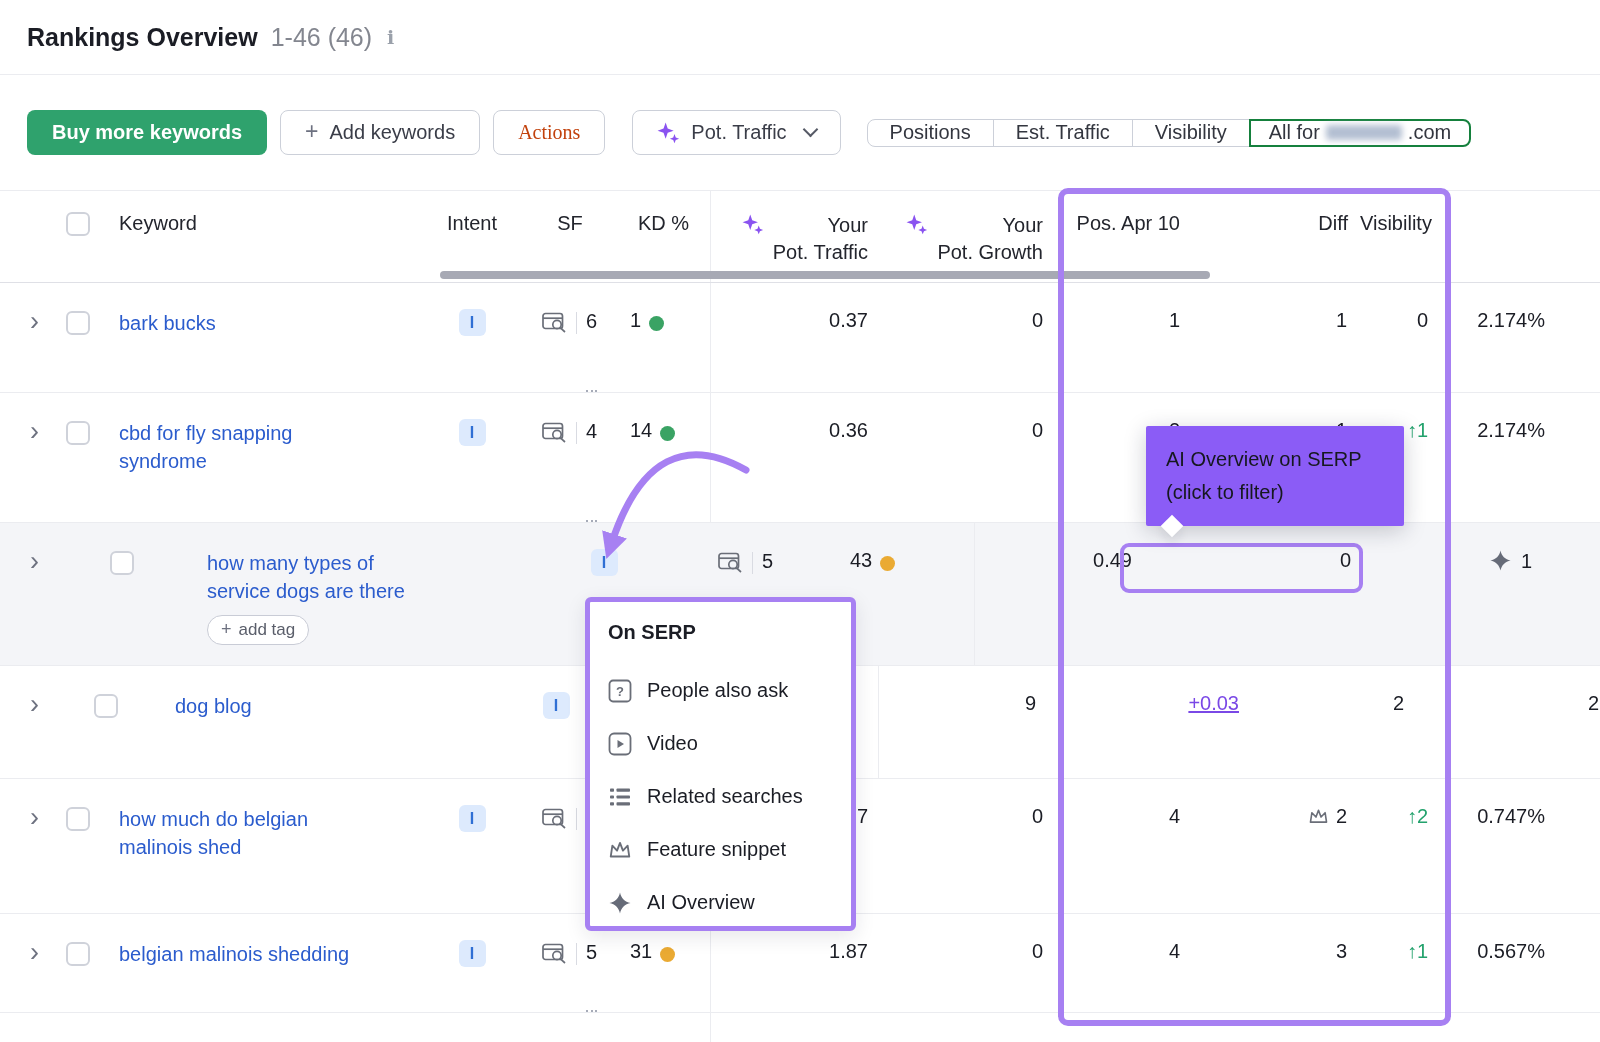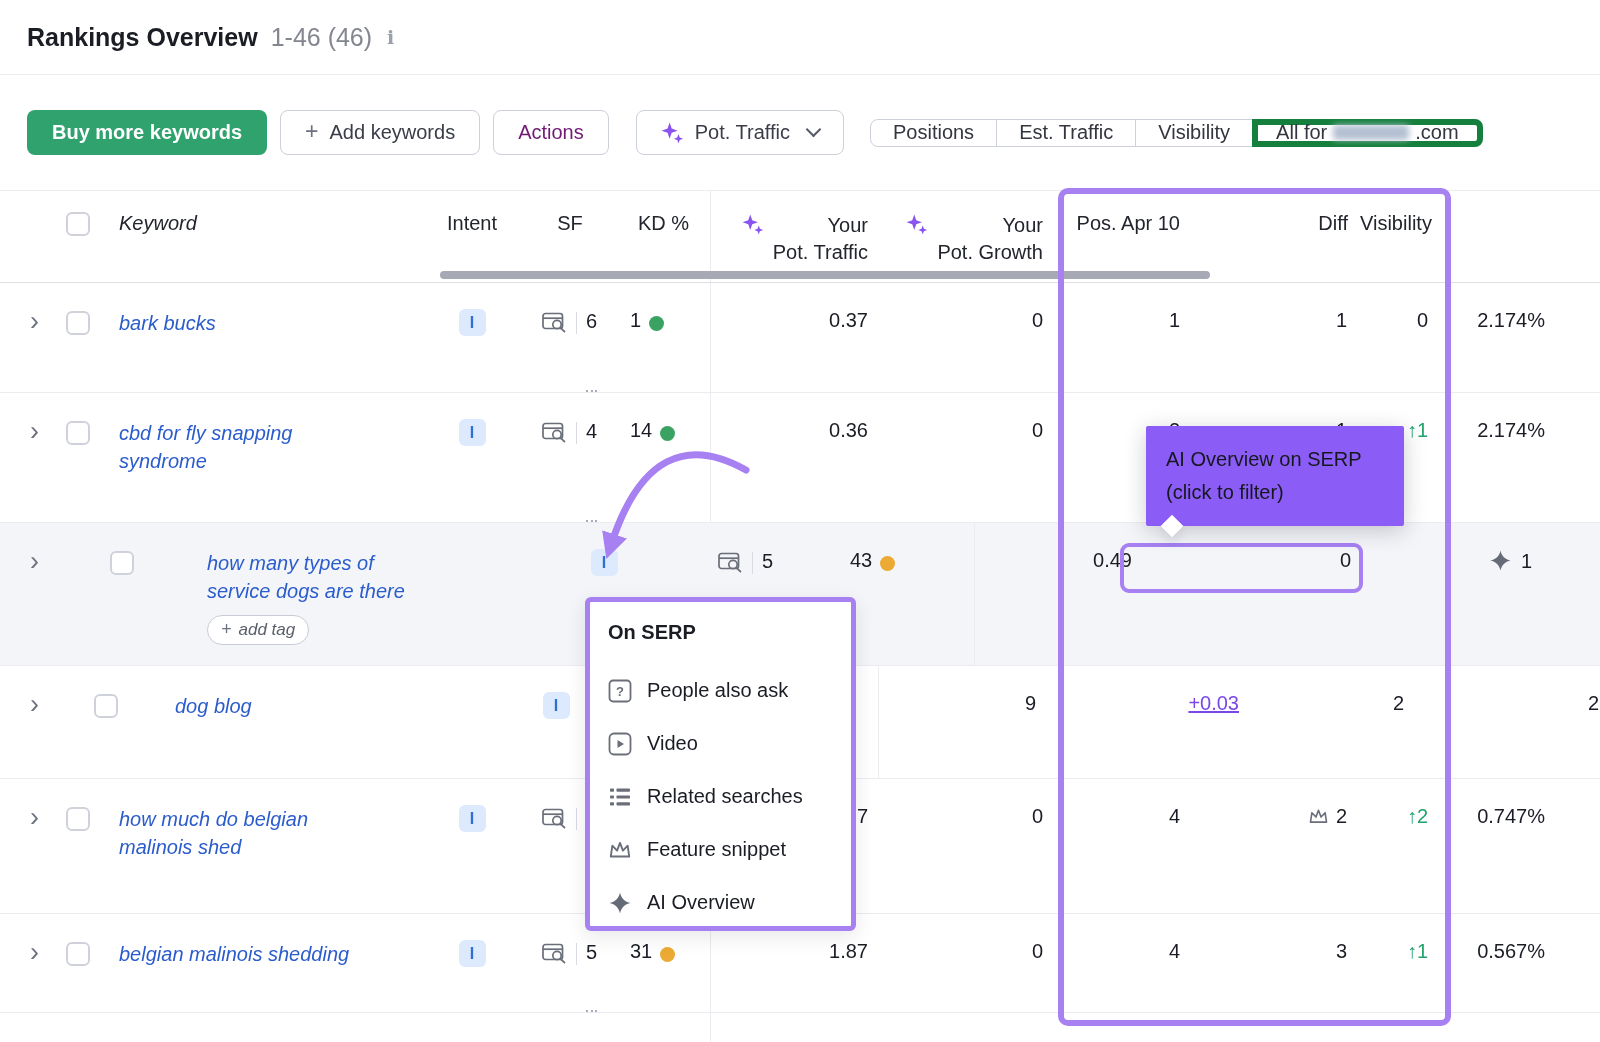--- a/index.html
+++ b/index.html
@@ -12,37 +12,37 @@
   .titlebar{height:75px;display:flex;align-items:center;padding-left:27px;border-bottom:1px solid #ebecf0;box-sizing:border-box;}
   .title{font-size:25px;font-weight:700;}
   .range{font-size:25px;color:#83868f;margin-left:13px;}
   .info{margin-left:15px;color:#9aa0aa;font-family:"DejaVu Serif",serif;font-weight:700;font-size:19px;}
   .info::before{content:"i";}
   
   .toolbar{height:115px;display:flex;align-items:center;padding:0 27px;box-sizing:border-box;}
   .btn{height:45px;display:inline-flex;align-items:center;border-radius:8px;font-size:20px;box-sizing:border-box;cursor:pointer;white-space:nowrap;}
   .btn-green{background:#2fa26d;color:#fff;padding:0 25px;font-weight:700;}
   .btn-outline{border:1px solid #ccd0d9;background:#fff;color:#3a3d48;padding:0 24px;gap:11px;margin-left:13px;}
-  .btn-actions{color:#701a75;}
+  .btn-actions{color:#c2410c;font-family:Liberation Serif, serif;}
   .plus::before{content:"+";font-size:23px;color:#6d7180;line-height:18px;}
   .dropdown{margin-left:27px;gap:11px;}
   .chev-down{width:9px;height:9px;border-right:2px solid #565a66;border-bottom:2px solid #565a66;transform:rotate(45deg);margin-top:-6px;margin-left:7px;}
   .seggroup{display:flex;margin-left:26px;}
   .seg{height:28px;display:flex;align-items:center;padding:0 22px;border:1px solid #ccd0d9;margin-left:-1px;font-size:20px;color:#33363f;background:#fff;box-sizing:border-box;cursor:pointer;white-space:nowrap;}
   .seg:first-child{border-radius:8px 0 0 8px;margin-left:0;}
-  .seg-selected{border:6px solid #15803d;border-radius:0 8px 8px 0;z-index:1;padding:8px 18px;text-align:center;}
+  .seg-selected{border:2px solid #15803d;border-radius:0 8px 8px 0;z-index:1;padding:8px 18px;text-align:center;}
   .blur-blob{display:inline-block;width:76px;height:15px;background:#b3bfd2;border-radius:3px;filter:blur(3px);margin:0 6px;}
   
   .table{position:relative;}
   .grid{display:grid;grid-template-columns:56px 48px 330px 76px 120px 80px 170px 175px 135px 170px 80px 160px;}
   .c{box-sizing:border-box;}
   .thead{height:91px;border-top:1px solid #ebecf0;border-bottom:1px solid #dfe0e6;font-size:20px;color:#23252d;}
   .thead .c{padding-top:21px;}
   .c-tr{border-left:1px solid #ebecf0;}
-  .c-kw{padding-left:15px;font-style:italic;}
+  .c-kw{padding-left:15px;}
   .c-exp{padding-left:30px;}
   .c-int{text-align:center;}
   .c-sf-h{text-align:center;}
   .c-kd{padding-left:8px;}
   .c-trr,.c-gr,.c-p10,.c-p16,.c-diff,.c-vis{text-align:right;}
   .c-trr{padding-right:12px;}.c-gr{padding-right:12px;}
   .c-p10{padding-right:10px;}.c-p16{padding-right:13px;}
   .c-diff{padding-right:12px;}.c-vis{padding-right:55px;}
   .h2l{display:flex;justify-content:flex-end;gap:9px;}
   .h2l .lines{text-align:right;line-height:27px;}

